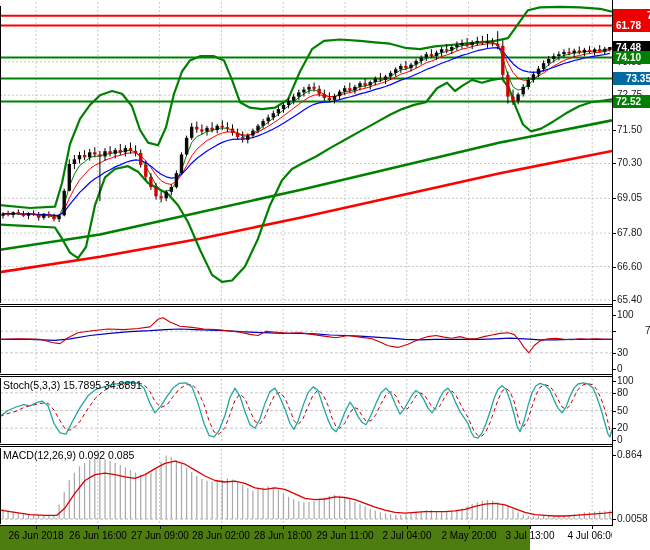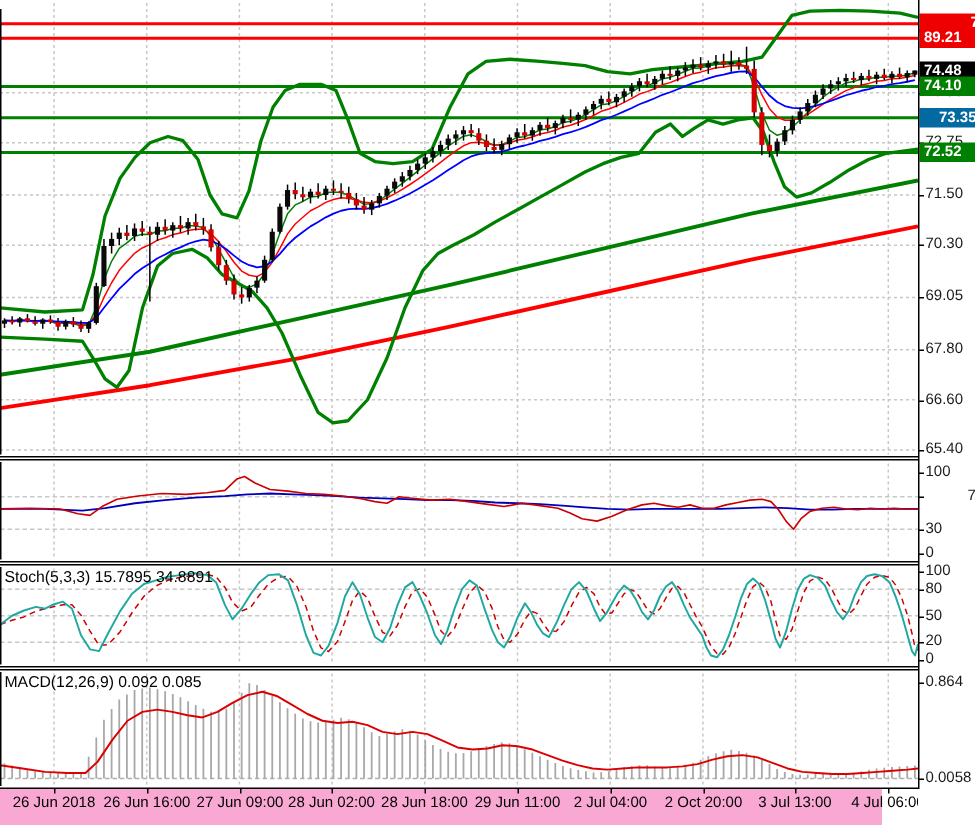--- a/index.html
+++ b/index.html
@@ -11,21 +11,21 @@
   .tri{display:inline-block;font-size:8px;vertical-align:1px;margin-right:4px;cursor:pointer;}
   .axiscol{position:absolute;left:612px;top:0;width:38px;height:550px;background:#fff;z-index:4;}
   .vaxisline{position:absolute;left:612px;top:0;width:1px;height:526px;background:#000;z-index:5;}
   .ptick{position:absolute;left:5px;font-size:10px;color:#1a1a1a;z-index:1;white-space:nowrap;}
   .tickmark{position:absolute;left:0px;width:4px;height:1px;background:#000;z-index:1;}
   .badge{position:absolute;left:1px;width:35px;height:13px;line-height:13px;font-size:10px;
          font-weight:bold;color:#fff;padding-left:3px;z-index:3;}
   .sep{position:absolute;left:0;width:650px;height:3px;background:#fff;
        border-top:1px solid #000;border-bottom:1px solid #000;box-sizing:border-box;z-index:4;}
   .axtop{position:absolute;left:0;width:650px;height:1px;background:#000;z-index:4;}
-  .timeaxis{position:absolute;left:0;top:526px;width:588px;height:24px;background:#f9a8d4;}
+  .timeaxis{position:absolute;left:0;top:526px;width:530px;height:24px;background:#4d7c0f;}
   .timelbl{position:absolute;top:4px;width:80px;text-align:center;font-size:10px;color:#000;white-space:nowrap;}
   .timetick{position:absolute;top:0;width:1px;height:3px;background:#000;}
 </style>
 </head>
 <body>
 
 <div id="terminal">
   <svg id="main-svg" style="top:0" width="612" height="304">
       <g>
         <line x1="36" y1="2" x2="36" y2="303" stroke="#c8c8c8" stroke-width="1" stroke-dasharray="2,2"></line>
@@ -522,21 +522,21 @@
       <div class="timelbl" style="left: 120px;">27 Jun 09:00</div>
       <div class="timetick" style="left: 221px;"></div>
       <div class="timelbl" style="left: 181px;">28 Jun 02:00</div>
       <div class="timetick" style="left: 283px;"></div>
       <div class="timelbl" style="left: 243px;">28 Jun 18:00</div>
       <div class="timetick" style="left: 345px;"></div>
       <div class="timelbl" style="left: 305px;">29 Jun 11:00</div>
       <div class="timetick" style="left: 407px;"></div>
       <div class="timelbl" style="left: 367px;">2 Jul 04:00</div>
       <div class="timetick" style="left: 469px;"></div>
-      <div class="timelbl" style="left: 429px;">2 Oct 20:00</div>
+      <div class="timelbl" style="left: 429px;">2 May 20:00</div>
       <div class="timetick" style="left: 530px;"></div>
       <div class="timelbl" style="left: 490px;">3 Jul 13:00</div>
       <div class="timetick" style="left: 592px;"></div>
       <div class="timelbl" style="left: 552px;">4 Jul 06:00</div>
     </div>
 
   <div class="axiscol" id="axiscol">
       <div class="tickmark" style="top: 62px;"></div>
       <div class="ptick" style="top: 56px;">73.95</div>
       <div class="tickmark" style="top: 95px;"></div>
@@ -547,21 +547,21 @@
       <div class="ptick" style="top: 157px;">70.30</div>
       <div class="tickmark" style="top: 198px;"></div>
       <div class="ptick" style="top: 192px;">69.05</div>
       <div class="tickmark" style="top: 233px;"></div>
       <div class="ptick" style="top: 227px;">67.80</div>
       <div class="tickmark" style="top: 267px;"></div>
       <div class="ptick" style="top: 261px;">66.60</div>
       <div class="tickmark" style="top: 300px;"></div>
       <div class="ptick" style="top: 294px;">65.40</div>
       <div class="badge" style="top: 9px; background: rgb(238, 0, 0); padding-left: 34px;">75.60</div>
-      <div class="badge" style="top: 19px; background: rgb(238, 0, 0);">89.21</div>
+      <div class="badge" style="top: 19px; background: rgb(238, 0, 0);">61.78</div>
       <div class="badge" style="top: 41px; background: rgb(0, 0, 0);">74.48</div>
       <div class="badge" style="top: 51px; background: rgb(0, 128, 0);">74.10</div>
       <div class="badge" style="top: 72px; background: #0369a1; text-align: right;">73.35</div>
       <div class="badge" style="top: 95px; background: rgb(0, 128, 0);">72.52</div>
       <div class="tickmark" style="top: 315px;"></div>
       <div class="ptick" style="top: 309px;">100</div>
       <div class="tickmark" style="top: 331px;"></div>
       <div class="ptick" style="top: 325px; margin-left: 28px;">70</div>
       <div class="tickmark" style="top: 353px;"></div>
       <div class="ptick" style="top: 347px;">30</div>

